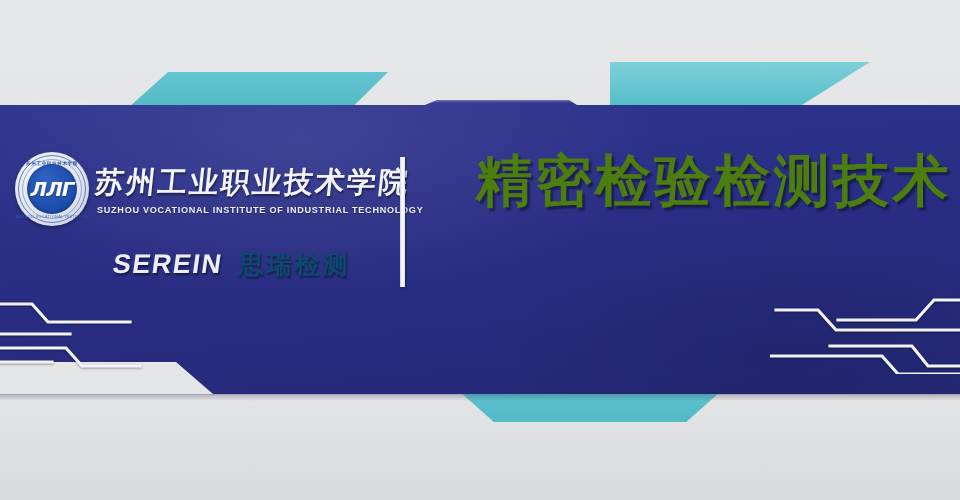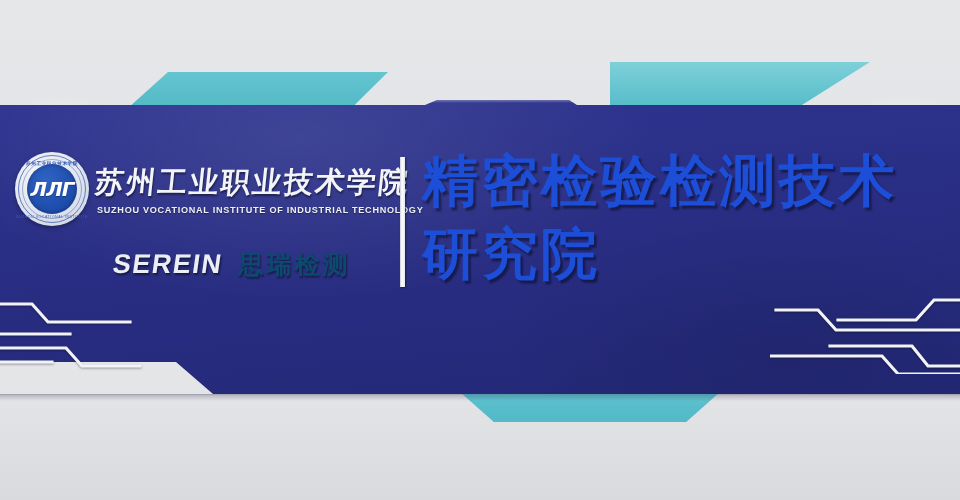--- a/index.html
+++ b/index.html
@@ -172,22 +172,23 @@
   .divider{
     position:absolute;left:399px;top:57px;width:5px;height:130px;
     background:linear-gradient(90deg,#c9ccd8 0%,#ffffff 40%,#e4e6ee 100%);
     box-shadow:1px 1px 2px rgba(0,0,0,.4);
   }
 
   .headline{
     position:absolute;left:421px;top:44px;width:530px;
     font-family:"DejaVu Sans","Liberation Sans",sans-serif;
     font-size:56px;font-weight:700;line-height:73px;
-    color:#1d4ed8;letter-spacing:3.5px;
+    color:#4d7c0f;letter-spacing:3.5px;
     text-shadow:2.5px 3px 2px rgba(0,0,0,.42);
+    text-align:right;
   }
   .headline .l2{display:block;}
 </style>
 </head>
 <body>
 
 <div id="stage">
 
   <div class="wall"></div>
   <div class="wall-seam"></div>
@@ -239,17 +240,16 @@
 
     <div class="serein">
       <span class="serein-en">SEREIN</span>
       <span class="serein-cn">思瑞检测</span>
     </div>
 
     <div class="divider"></div>
 
     <div class="headline">
       <span class="l1">精密检验检测技术</span>
-      <span class="l2">研究院</span>
     </div>
 
   </div>
 </div>
 
 </body></html>

